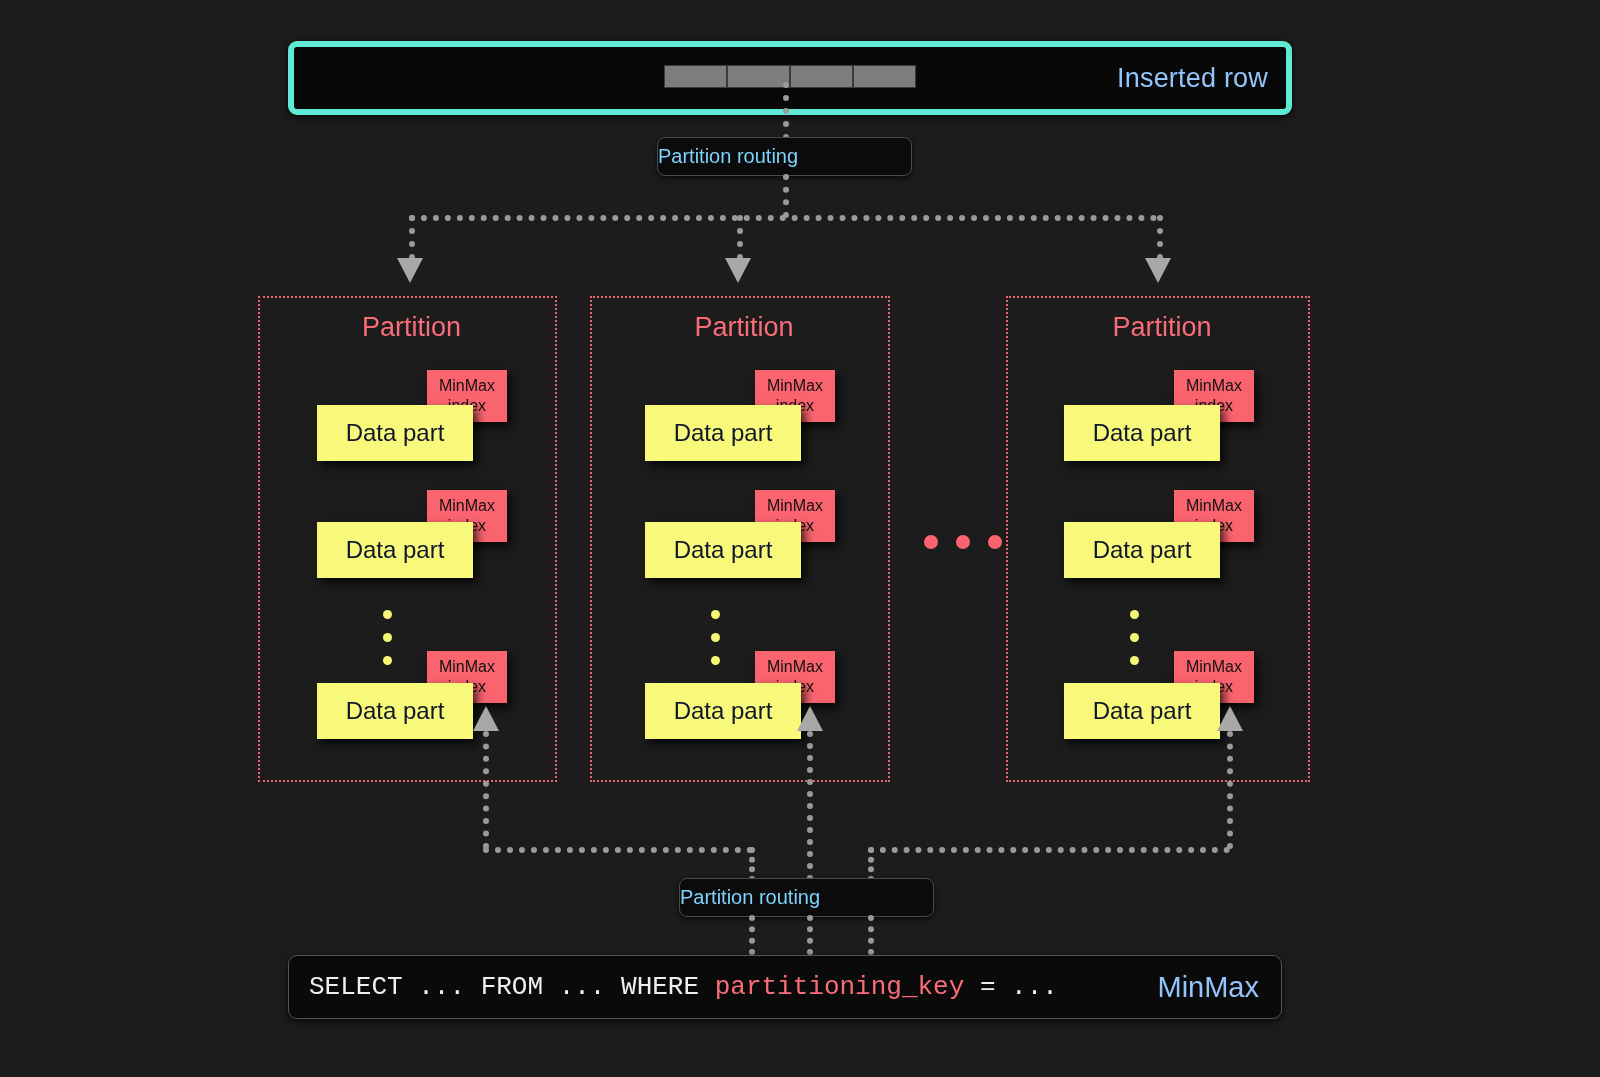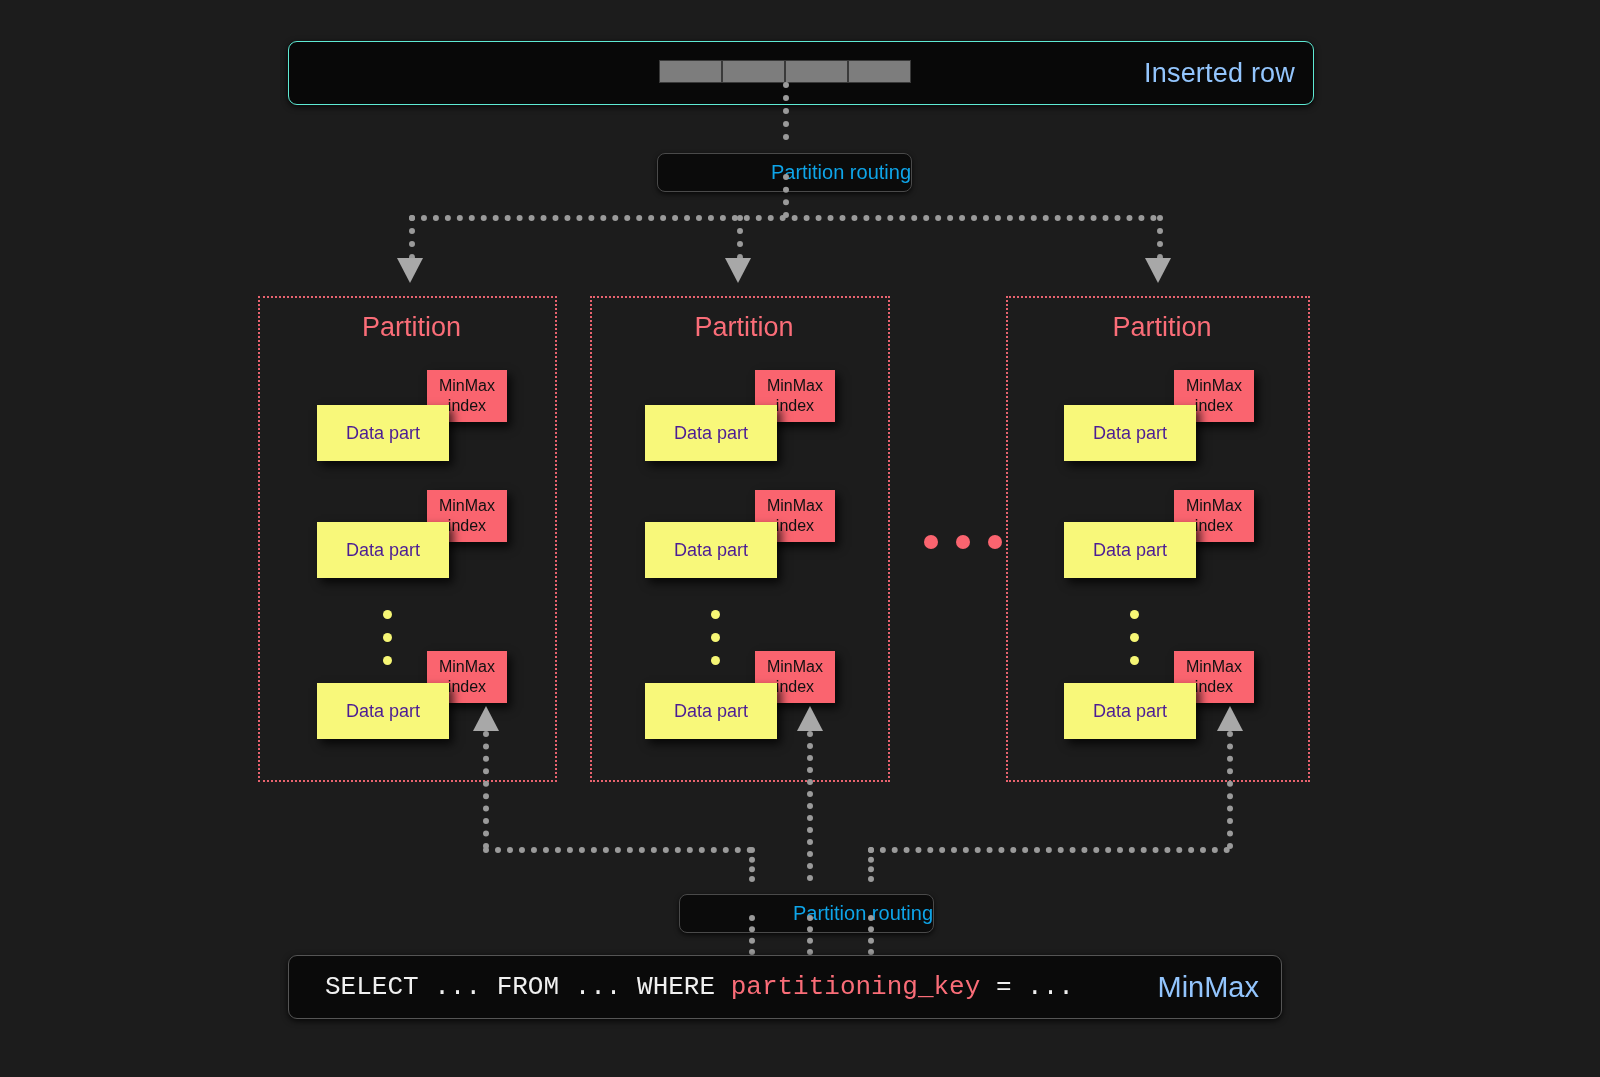--- a/index.html
+++ b/index.html
@@ -6,37 +6,35 @@
   body{
     width:1600px;height:1077px;position:relative;overflow:hidden;
     font-family:"Liberation Sans","DejaVu Sans",sans-serif;
     background:#1c1c1c;
   }
   .stage{position:absolute;left:0;top:0;width:1600px;height:1077px;}
 
   
   .row-bar{
     position:absolute;left:288px;top:41px;width:992px;height:62px;
-    background:#080808;border:1px solid #5eead4;border-radius:9px;
+    background:#080808;border:6px solid #5eead4;border-radius:9px;
     box-shadow:0 2px 6px rgba(0,0,0,.8);
-    padding-left:32px;
   }
   .row-bar .label{
     position:absolute;right:18px;top:50%;transform:translateY(-50%);
     color:#93c5fd;font-size:27px;letter-spacing:.2px;white-space:nowrap;
   }
   .cells{position:absolute;left:370px;top:18px;display:flex;}
   .cell{width:63px;height:23px;background:#7d7d7d;border:1px solid #3a3a3a;box-sizing:border-box;}
 
   
   .pill{
     position:absolute;background:#0b0b0b;border:1px solid #4a4a4a;border-radius:8px;
-    color:#0ea5e9;font-size:20px;display:flex;align-items:center;justify-content:flex-end;
+    color:#7dd3fc;font-size:20px;display:flex;align-items:center;justify-content:flex-start;
     box-shadow:0 2px 5px rgba(0,0,0,.7);
-    margin-top:16px;
   }
   #routing-pill{left:657px;top:137px;width:253px;height:37px;}
   #pruning-pill{left:679px;top:878px;width:253px;height:37px;}
 
   
   .vline{position:absolute;width:0;border-left:6px dotted #9a9a9a;}
   .hline{position:absolute;height:0;border-top:6px dotted #9a9a9a;}
   .arrow-down{
     position:absolute;width:0;height:0;
     border-left:13px solid transparent;border-right:13px solid transparent;
@@ -53,43 +51,43 @@
     position:absolute;top:296px;height:486px;
     border:2px dotted #e8636f;box-sizing:border-box;
   }
   .partition .ptitle{
     position:absolute;left:8px;right:0;top:14px;text-align:center;
     color:#fa6d78;font-size:27px;
   }
 
   
   .part{
-    position:absolute;width:132px;height:56px;background:#f8f87a;
-    color:#4c1d95;font-size:18px;display:flex;align-items:center;justify-content:center;
+    position:absolute;width:156px;height:56px;background:#f8f87a;
+    color:#0f172a;font-size:24px;display:flex;align-items:center;justify-content:center;
     box-shadow:4px 5px 9px rgba(0,0,0,.75);
   }
   .minmax{
     position:absolute;width:80px;height:52px;background:#fa646f;
     color:#111;font-size:16px;line-height:1.22;text-align:center;
     display:flex;align-items:center;justify-content:center;
     box-shadow:4px 5px 9px rgba(0,0,0,.75);
   }
   .vdots{position:absolute;width:9px;}
   .vdots i{display:block;width:9px;height:9px;border-radius:50%;background:#f6f675;margin-bottom:14px;}
   .hdots{position:absolute;display:flex;gap:18px;}
   .hdots i{display:block;width:14px;height:14px;border-radius:50%;background:#fa646f;}
 
   
   .query-bar{
     position:absolute;left:288px;top:955px;width:992px;height:62px;
     background:#0a0a0a;border:1px solid #555;border-radius:9px;
     box-shadow:0 2px 6px rgba(0,0,0,.8);
   }
   .query-bar .sql{
-    position:absolute;left:36px;top:50%;transform:translateY(-50%);
+    position:absolute;left:20px;top:50%;transform:translateY(-50%);
     font-family:"Liberation Mono","DejaVu Sans Mono",monospace;
     font-size:26px;color:#f0f0f0;white-space:pre;text-align:right;
   }
   .query-bar .sql .key{color:#fa6d78;}
   .query-bar .label{
     position:absolute;right:22px;top:50%;transform:translateY(-50%);
     color:#93c5fd;font-size:29px;
   }
 </style>
 </head>

